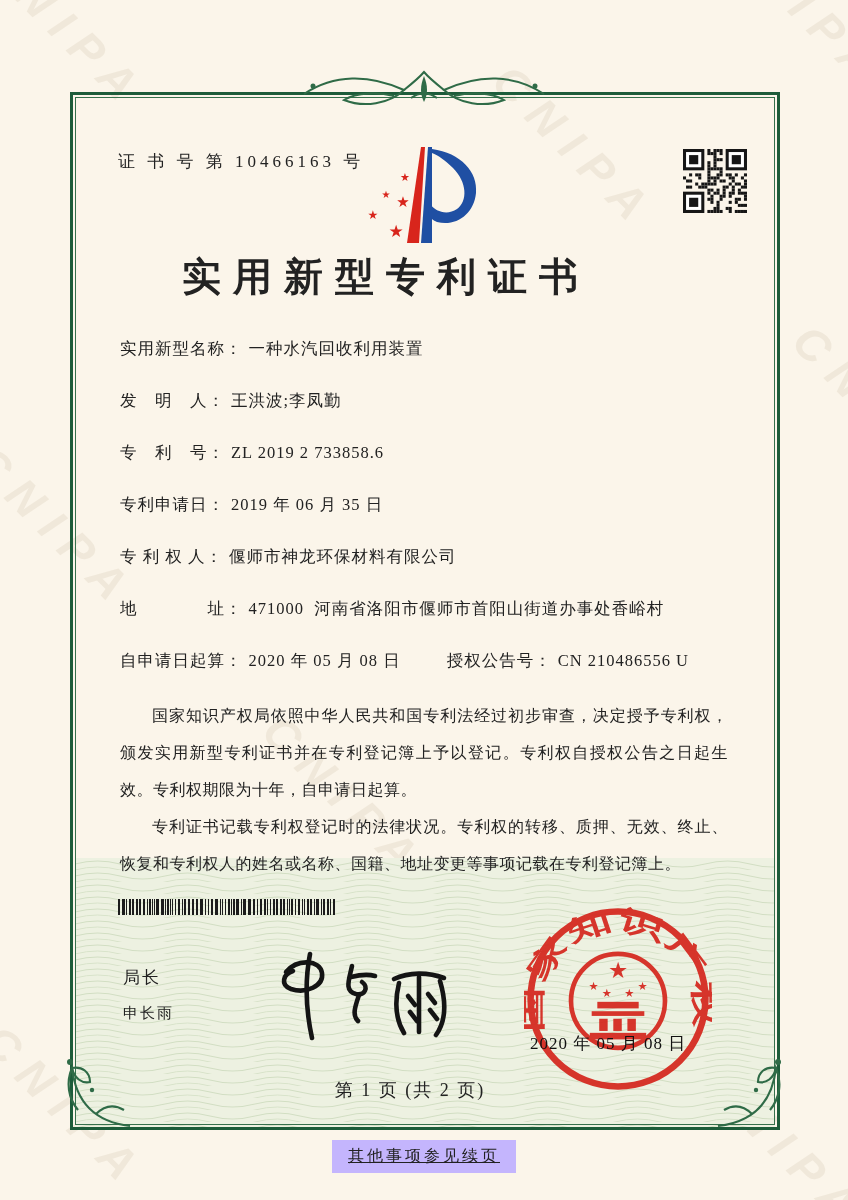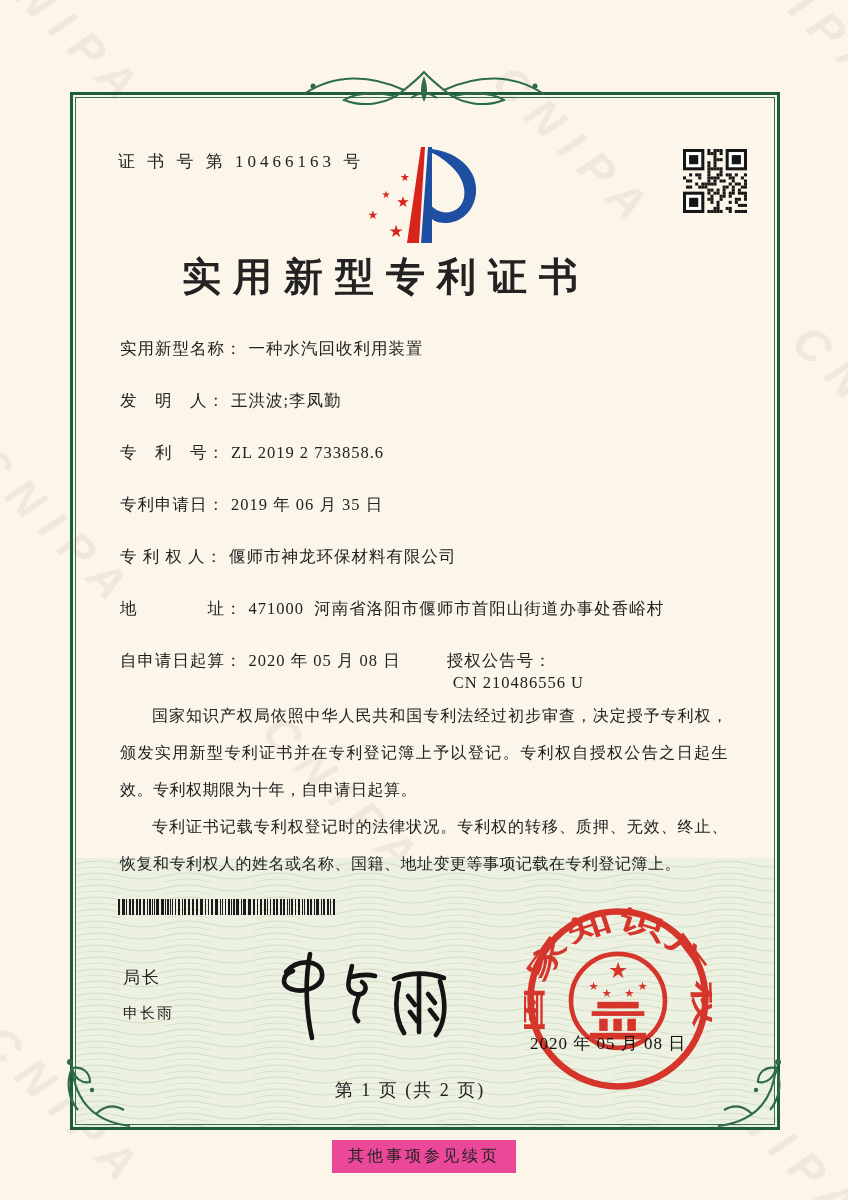--- a/index.html
+++ b/index.html
@@ -37,21 +37,21 @@
   .title {
     position:absolute; left:0; top:250px; width:772px; text-align:center;
     font-size:39px; font-weight:bold; letter-spacing:12px;
   }
   
   .fields { position:absolute; left:120px; top:338px; width:610px; font-size:16.5px; }
   .row { display:flex; margin-bottom:30px; line-height:22px; }
   .row .lbl { white-space:pre; letter-spacing:1px; }
   .row .val { white-space:pre-wrap; margin-left:6px; letter-spacing:1px; }
   .row.double .pair { display:flex; }
-  .row.double .pair + .pair { margin-left:46px;flex-direction:column; }
+  .row.double .pair + .pair { margin-left:46px; }
   
   .paras {
     position:absolute; left:120px; top:697px; width:608px;
     font-size:16px; line-height:37px; text-align:justify; letter-spacing:0.5px;
   }
   .paras p { text-indent:2em; }
   
   .barcode { position:absolute; left:118px; top:899px; width:219px; height:16px; }
   .sig-title { position:absolute; left:123px; top:966px; font-size:17px; letter-spacing:2px; font-family:Liberation Serif, serif; }
   .sig-name  { position:absolute; left:123px; top:1004px; font-size:15px; letter-spacing:2px; font-family:Liberation Serif, serif;text-align:right; }
@@ -59,22 +59,22 @@
   .seal { position:absolute; left:524px; top:905px; }
   .seal-date {
     position:absolute; left:528px; top:1032px; width:160px; text-align:center;
     font-size:17px; color:#111; letter-spacing:1px; white-space:nowrap;
   }
   .page-footer {
     position:absolute; left:0; top:1078px; width:820px; text-align:center;
     font-size:18px; letter-spacing:2px;
   }
   .cont-note {
-    position:absolute; left:332px; top:1140px; background:#ec4899;
-    padding:6px 16px; font-size:16px; letter-spacing:3px; white-space:nowrap;
+    position:absolute; left:332px; top:1140px; background:#c4b5fd;
+    padding:6px 16px; font-size:16px; letter-spacing:3px; white-space:nowrap;text-decoration:underline;
   }
 </style>
 </head>
 <body>
 
 <div class="page">
 
   <div class="wm" style="left:-40px; top:0px;">CNIPA</div>
   <div class="wm" style="left:470px; top:120px;">CNIPA</div>
   <div class="wm" style="left:700px; top:-20px;">CNIPA</div>

